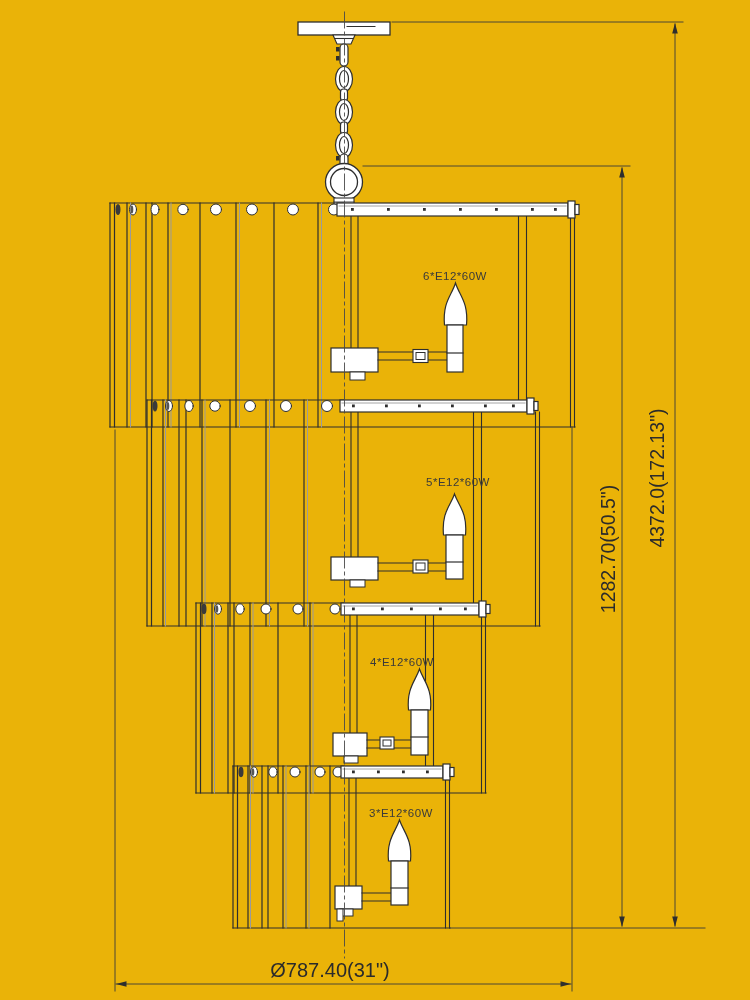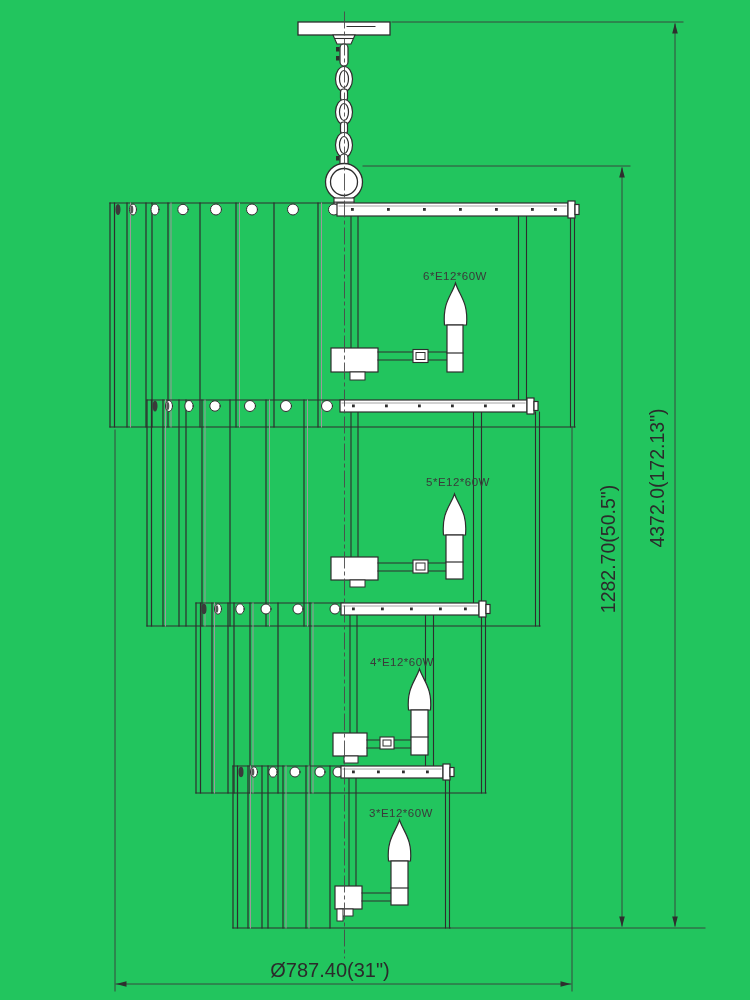--- a/index.html
+++ b/index.html
@@ -1,16 +1,16 @@
 <!DOCTYPE html>
 <html><head>
 <meta charset="utf-8">
 <style>
   html,body{margin:0;padding:0;background:#ffffff;}
-  .canvas{position:relative;width:750px;height:1000px;background:#22c55e;overflow:hidden;
+  .canvas{position:relative;width:750px;height:1000px;background:#eab308;overflow:hidden;
           font-family:"Liberation Sans", sans-serif;}
   svg{display:block;}
   .lampLabel{font-family:"Liberation Sans", sans-serif;font-size:11.5px;fill:#3a3a3a;letter-spacing:0.5px;}
   .dimText{font-family:"Liberation Sans", sans-serif;font-size:19.5px;fill:#2b2b2b;}
   .dimTextBig{font-family:"Liberation Sans", sans-serif;font-size:20px;fill:#2b2b2b;}
 </style>
 </head>
 <body>
 
 <div class="canvas">

